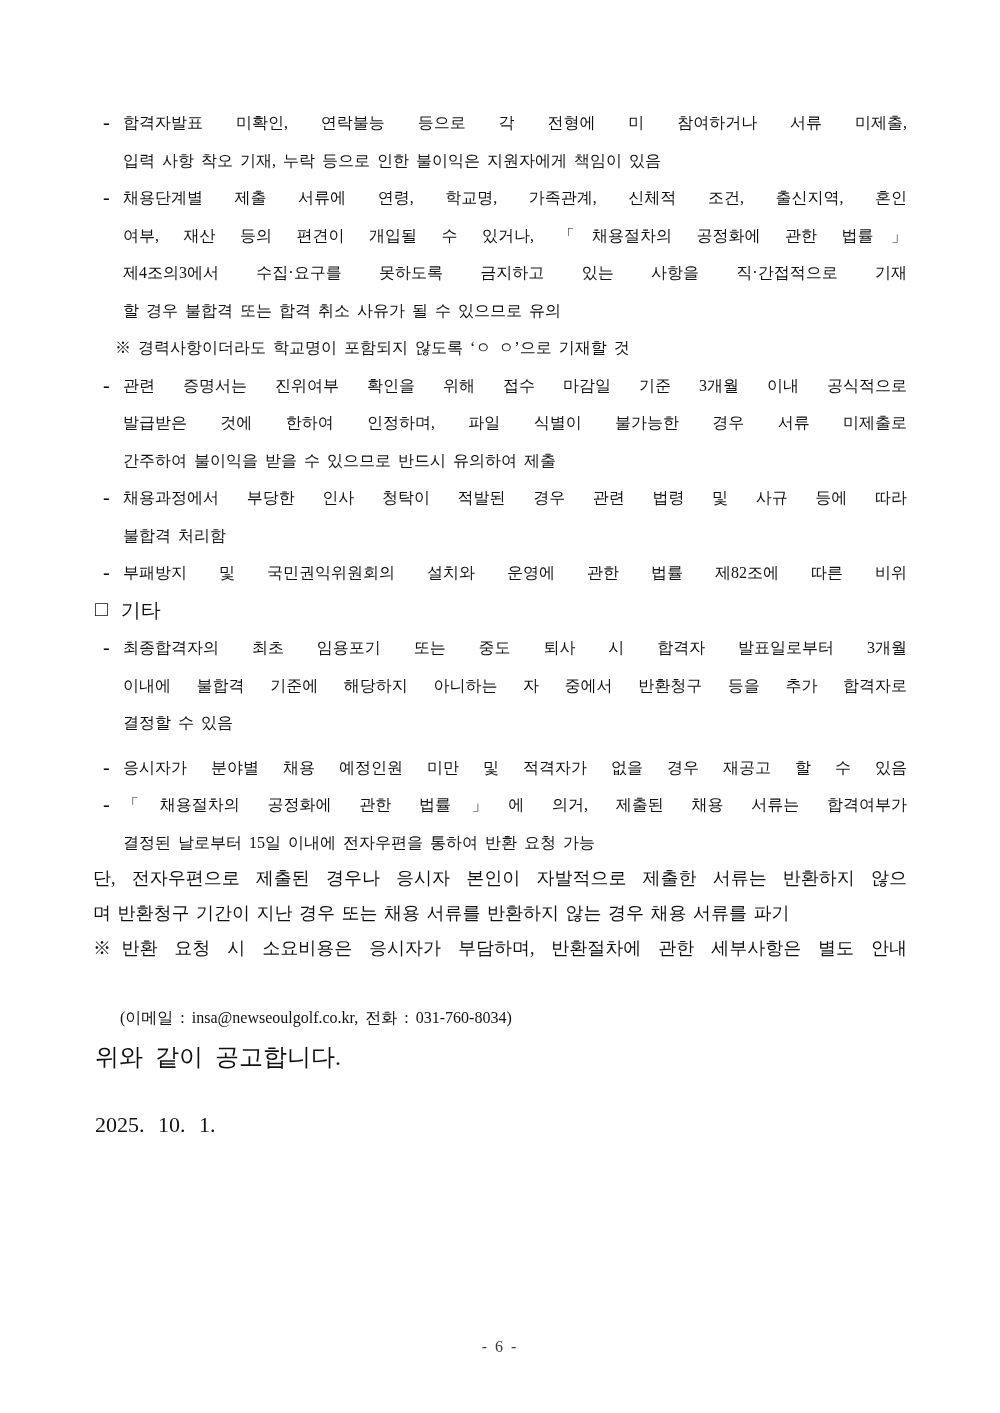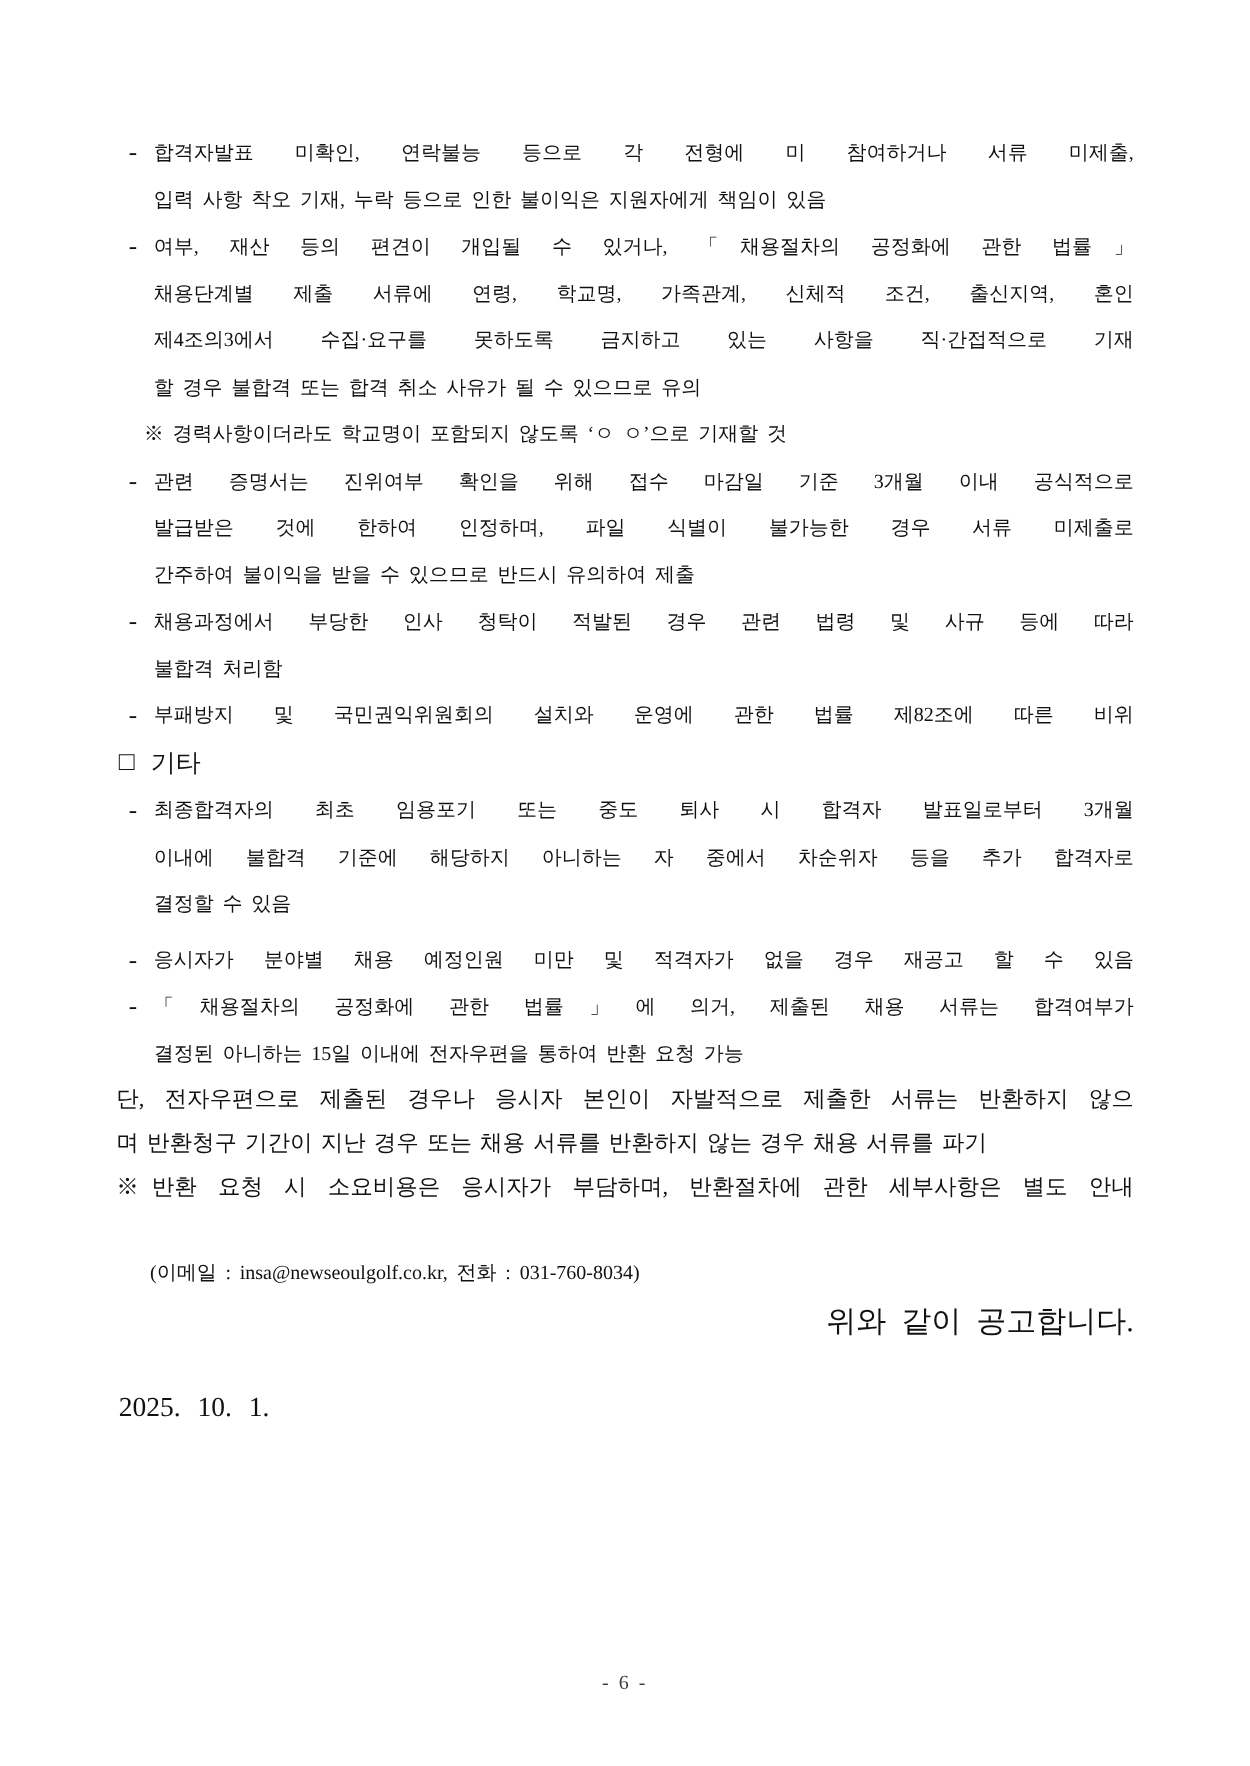--- a/index.html
+++ b/index.html
@@ -66,21 +66,21 @@
   .small .ln {
     font-size: 18px;
     line-height: 35px;
     max-height: 35px;
     word-spacing: 2px;
   }
 
   .paren { padding-left: 25px; font-family: Liberation Serif, serif; }
 
   .closing {
-    text-align: right;
+    text-align: left;
     font-size: 24px;
     line-height: 40px;
     word-spacing: 6px;
   }
   .date {
     font-size: 22px;
     line-height: 40px;
     word-spacing: 8px;
   }
 
@@ -109,22 +109,22 @@
       <div class="block dash">
         <span class="marker">-</span>
         <div class="lines">
           <div class="ln fill">합격자발표 미확인, 연락불능 등으로 각 전형에 미 참여하거나 서류 미제출,</div>
           <div class="ln">입력 사항 착오 기재, 누락 등으로 인한 불이익은 지원자에게 책임이 있음</div>
         </div>
       </div>
       <div class="block dash">
         <span class="marker">-</span>
         <div class="lines">
+          <div class="ln fill">채용단계별 제출 서류에 연령, 학교명, 가족관계, 신체적 조건, 출신지역, 혼인</div>
           <div class="ln fill">여부, 재산 등의 편견이 개입될 수 있거나, 「채용절차의 공정화에 관한 법률」</div>
-          <div class="ln fill">채용단계별 제출 서류에 연령, 학교명, 가족관계, 신체적 조건, 출신지역, 혼인</div>
           <div class="ln fill">제4조의3에서 수집·요구를 못하도록 금지하고 있는 사항을 직·간접적으로 기재</div>
           <div class="ln">할 경우 불합격 또는 합격 취소 사유가 될 수 있으므로 유의</div>
         </div>
       </div>
       <div class="block note">
         <div class="lines">
           <div class="ln">※ 경력사항이더라도 학교명이 포함되지 않도록 ‘ㅇ ㅇ’으로 기재할 것</div>
         </div>
       </div>
       <div class="block dash">
@@ -146,35 +146,35 @@
         <span class="marker">-</span>
         <div class="lines">
           <div class="ln fill">부패방지 및 국민권익위원회의 설치와 운영에 관한 법률 제82조에 따른 비위</div>
         </div>
       </div>
       <div class="block section"><span class="marker">□</span><span class="btext">기타</span></div>
       <div class="block dash">
         <span class="marker">-</span>
         <div class="lines">
           <div class="ln fill">최종합격자의 최초 임용포기 또는 중도 퇴사 시 합격자 발표일로부터 3개월</div>
-          <div class="ln fill">이내에 불합격 기준에 해당하지 아니하는 자 중에서 차순위자 등을 추가 합격자로</div>
+          <div class="ln fill">이내에 불합격 기준에 해당하지 아니하는 자 중에서 반환청구 등을 추가 합격자로</div>
           <div class="ln">결정할 수 있음</div>
         </div>
       </div>
       <div class="block dash">
         <span class="marker">-</span>
         <div class="lines">
           <div class="ln fill">응시자가 분야별 채용 예정인원 미만 및 적격자가 없을 경우 재공고 할 수 있음</div>
         </div>
       </div>
       <div class="block dash">
         <span class="marker">-</span>
         <div class="lines">
           <div class="ln fill">「채용절차의 공정화에 관한 법률」에 의거, 제출된 채용 서류는 합격여부가</div>
-          <div class="ln">결정된 아니하는 15일 이내에 전자우편을 통하여 반환 요청 가능</div>
+          <div class="ln">결정된 날로부터 15일 이내에 전자우편을 통하여 반환 요청 가능</div>
         </div>
       </div>
       <div class="block small">
         <div class="lines">
           <div class="ln fill">단, 전자우편으로 제출된 경우나 응시자 본인이 자발적으로 제출한 서류는 반환하지 않으</div>
           <div class="ln">며 반환청구 기간이 지난 경우 또는 채용 서류를 반환하지 않는 경우 채용 서류를 파기</div>
           <div class="ln fill">※반환 요청 시 소요비용은 응시자가 부담하며, 반환절차에 관한 세부사항은 별도 안내</div>
         </div>
       </div>
       <div class="block paren">

